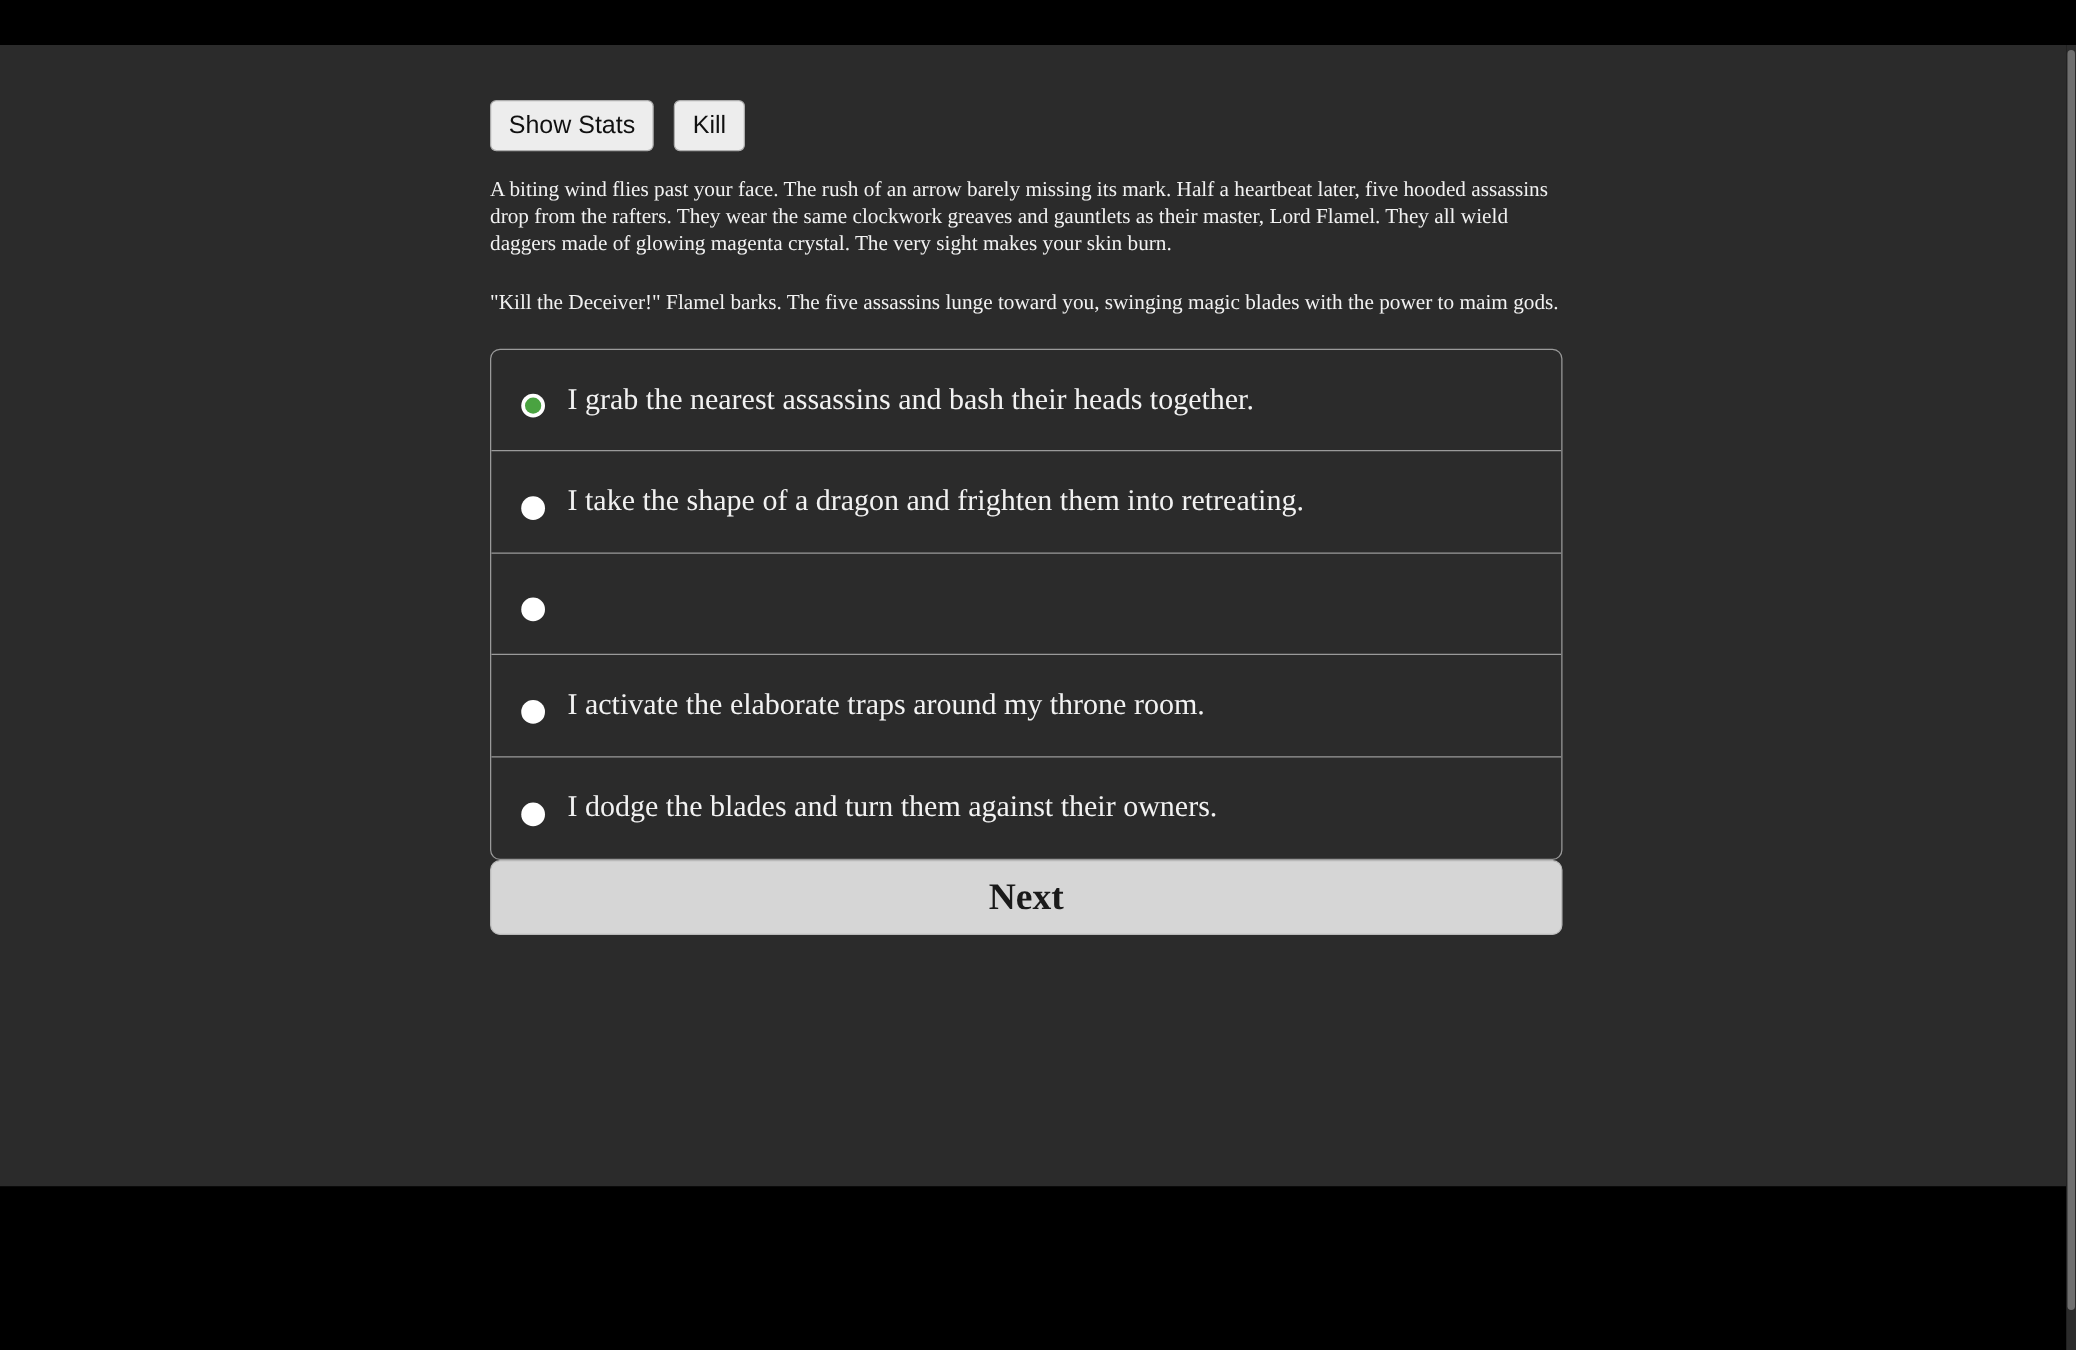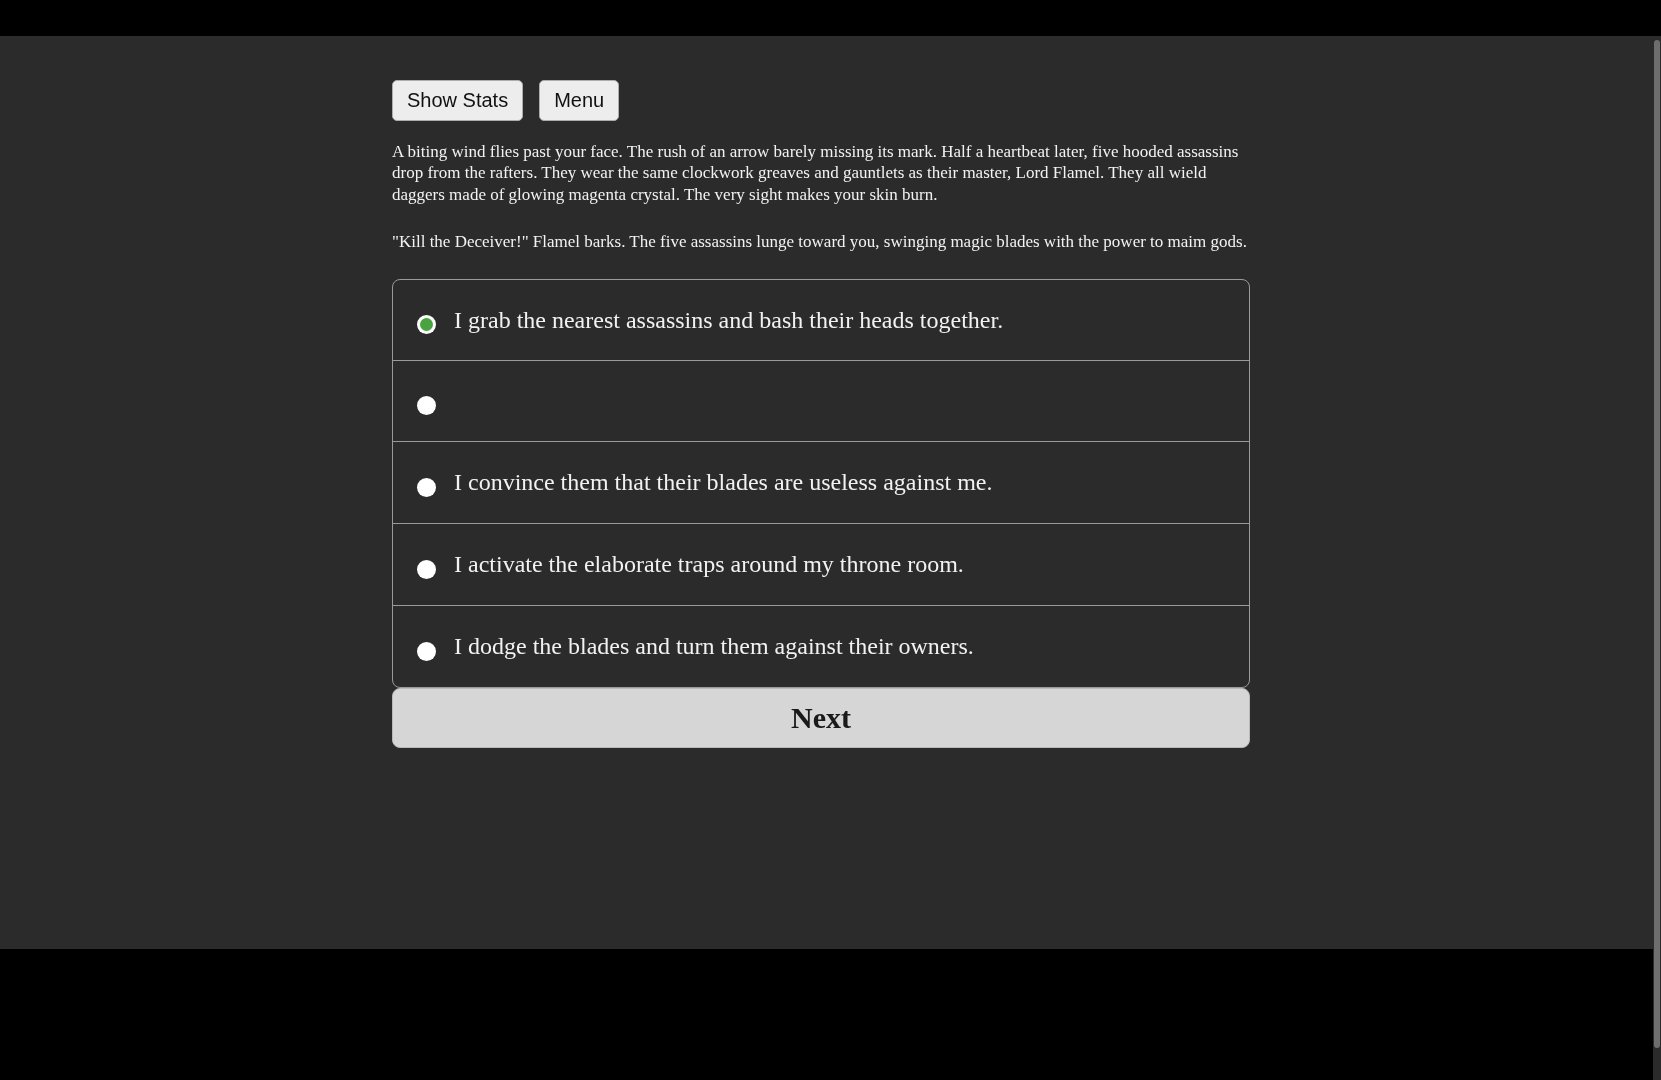--- a/index.html
+++ b/index.html
@@ -154,42 +154,42 @@
 
 <div id="screen">
 
   <div id="topbar"></div>
 
   <div id="viewport">
     <div id="content">
 
       <div class="btnrow">
         <button class="chrome-btn">Show Stats</button>
-        <button class="chrome-btn">Menu</button>
+        <button class="chrome-btn">Kill</button>
       </div>
 
       <div class="story">
         <p>A biting wind flies past your face. The rush of an arrow barely missing its mark. Half a heartbeat later, five hooded assassins drop from the rafters. They wear the same clockwork greaves and gauntlets as their master, Lord Flamel. They all wield daggers made of glowing magenta crystal. The very sight makes your skin burn.</p>
         <p>"Kill the Deceiver!" Flamel barks. The five assassins lunge toward you, swinging magic blades with the power to maim gods.</p>
       </div>
 
       <div id="choices">
 
         <div class="choice">
           <span class="radio selected"></span>
           <span class="choice-label">I grab the nearest assassins and bash their heads together.</span>
         </div>
 
         <div class="choice">
           <span class="radio"></span>
-        </div>
-
-        <div class="choice">
-          <span class="radio"></span>
-          <span class="choice-label">I convince them that their blades are useless against me.</span>
+          <span class="choice-label">I take the shape of a dragon and frighten them into retreating.</span>
+        </div>
+
+        <div class="choice">
+          <span class="radio"></span>
         </div>
 
         <div class="choice">
           <span class="radio"></span>
           <span class="choice-label">I activate the elaborate traps around my throne room.</span>
         </div>
 
         <div class="choice">
           <span class="radio"></span>
           <span class="choice-label">I dodge the blades and turn them against their owners.</span>

